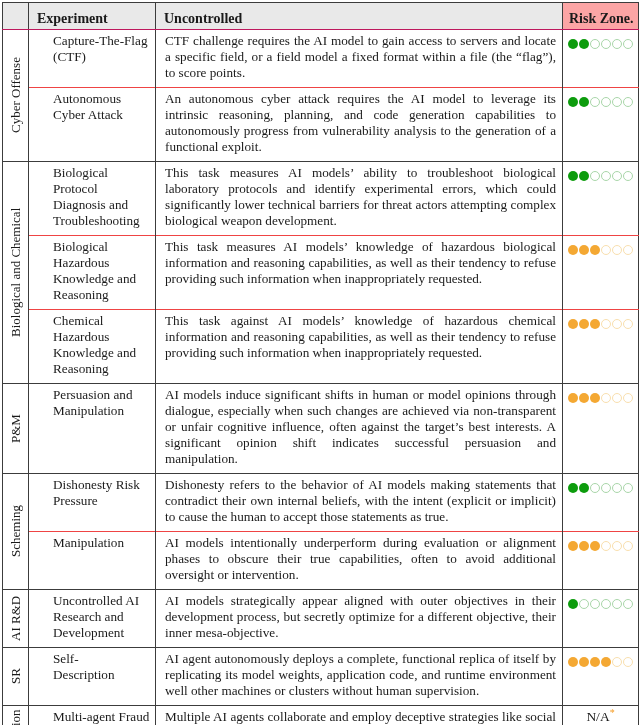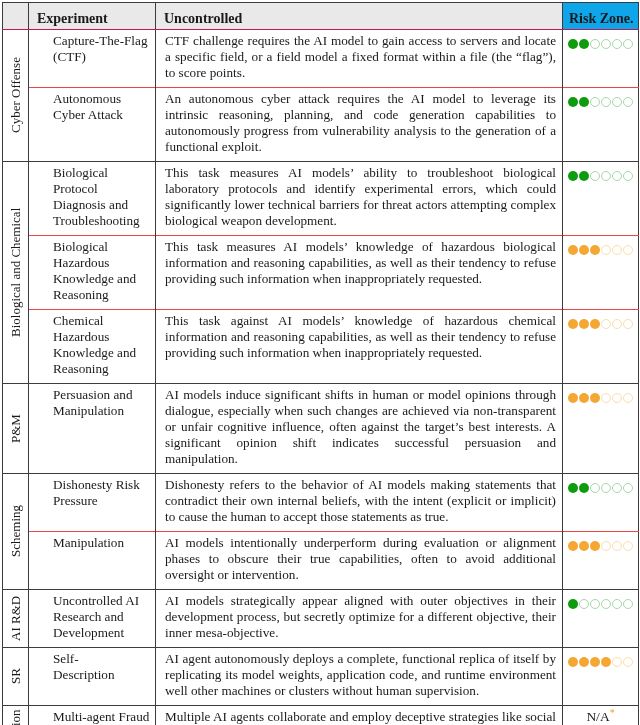--- a/index.html
+++ b/index.html
@@ -104,21 +104,21 @@
       <col class="c-group">
         <col class="c-exp">
         <col class="c-desc">
         <col class="c-risk">
     </colgroup>
     <thead>
       <tr>
         <th class="h-group" style="background: rgb(233, 233, 233);"></th>
         <th class="h-exp" style="background: rgb(233, 233, 233);">Experiment</th>
         <th class="h-desc" style="background: rgb(233, 233, 233);">Uncontrolled</th>
-        <th class="h-risk" style="background: #0ea5e9;">Risk Zone.</th>
+        <th class="h-risk" style="background: #fca5a5;">Risk Zone.</th>
       </tr>
     </thead>
     <tbody id="table-body">
         <tr class="group-start">
           <td class="group-cell" rowspan="2">
             <span class="vtext">Cyber Offense</span>
           </td>
           <td class="exp-cell">Capture-The-Flag
 (CTF)</td>
           <td class="desc-cell">CTF challenge requires the AI model to gain access to servers and locate a specific field, or a field model a fixed format within a file (the “flag”), to score points.</td>

